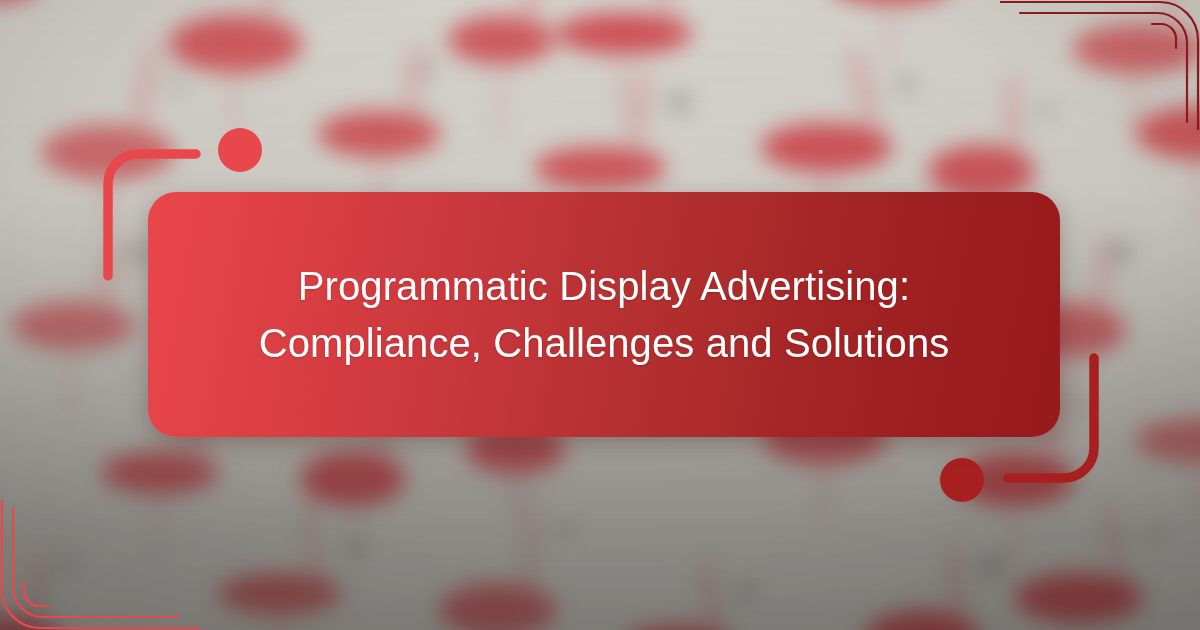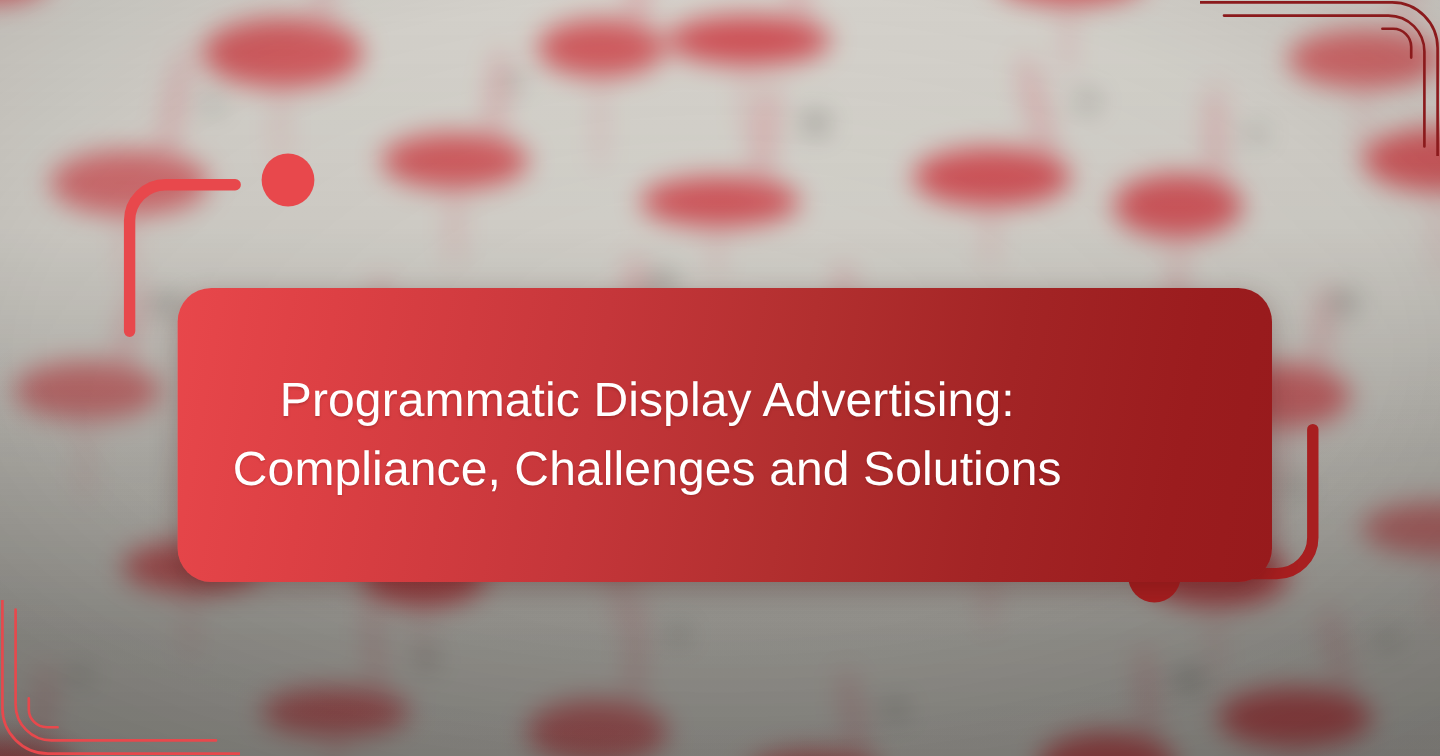--- a/index.html
+++ b/index.html
@@ -112,22 +112,21 @@
         #e8474b 0%,
         #dd4044 14%,
         #c5363a 38%,
         #b22f2f 56%,
         #a32425 74%,
         #9b1c1e 90%,
         #971a1c 100%);
     box-shadow: 0 6px 22px rgba(60,10,10,0.28);
     display: flex;
     align-items: center;
-    justify-content: flex-start;
-    margin-top: 48px;
+    justify-content: center;
   }
   #title-text {
     color: #ffffff;
     font-size: 40px;
     line-height: 1.42;
     font-weight: 400;
     text-align: center;
     letter-spacing: .1px;
     padding: 0 46px;
     white-space: pre-line;

